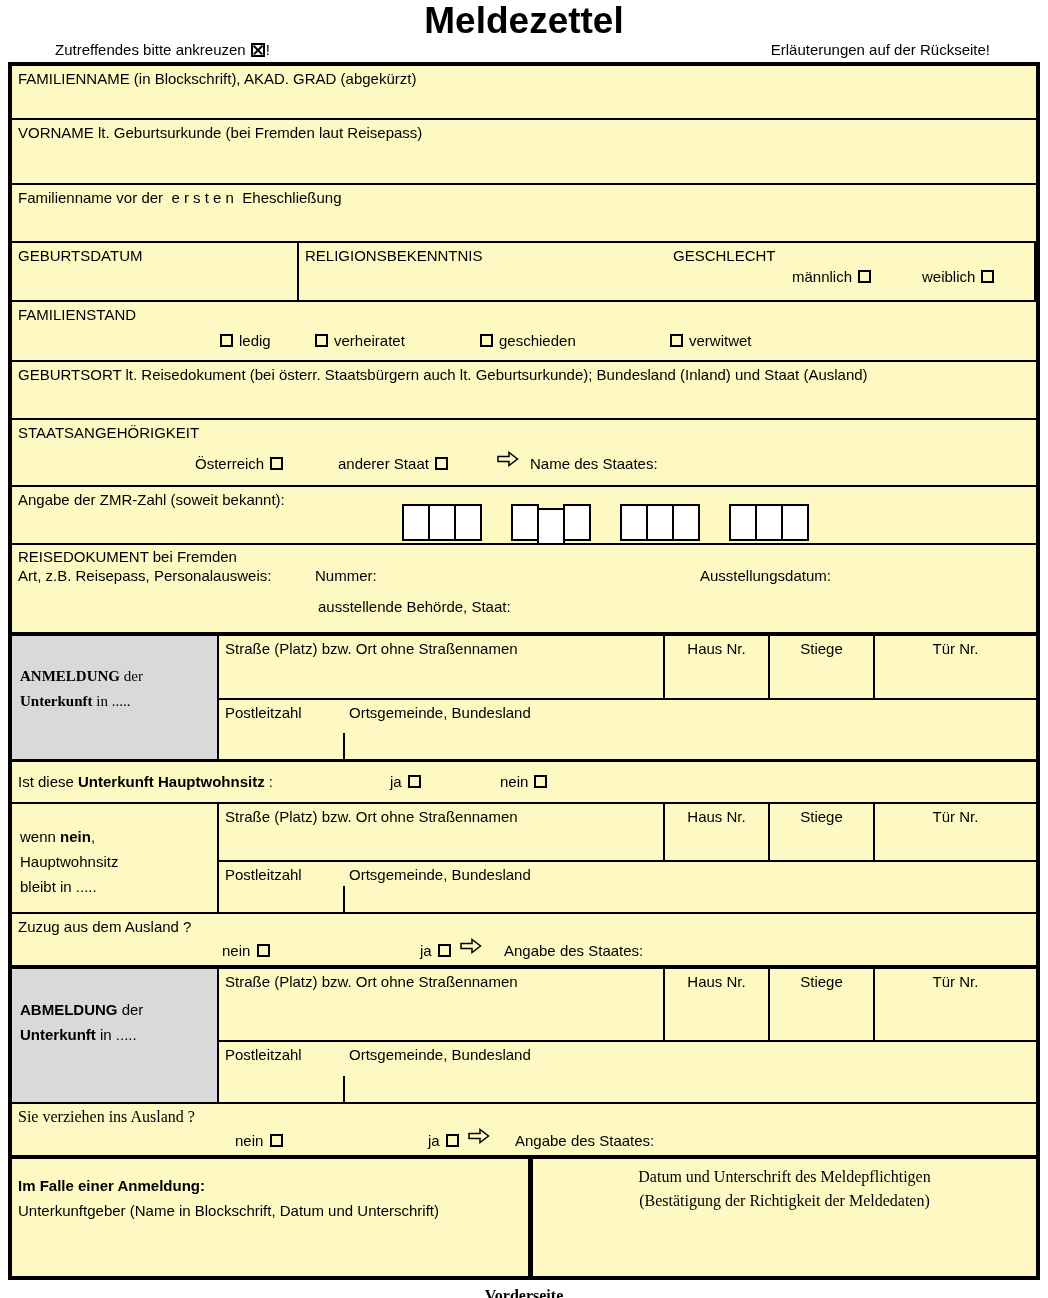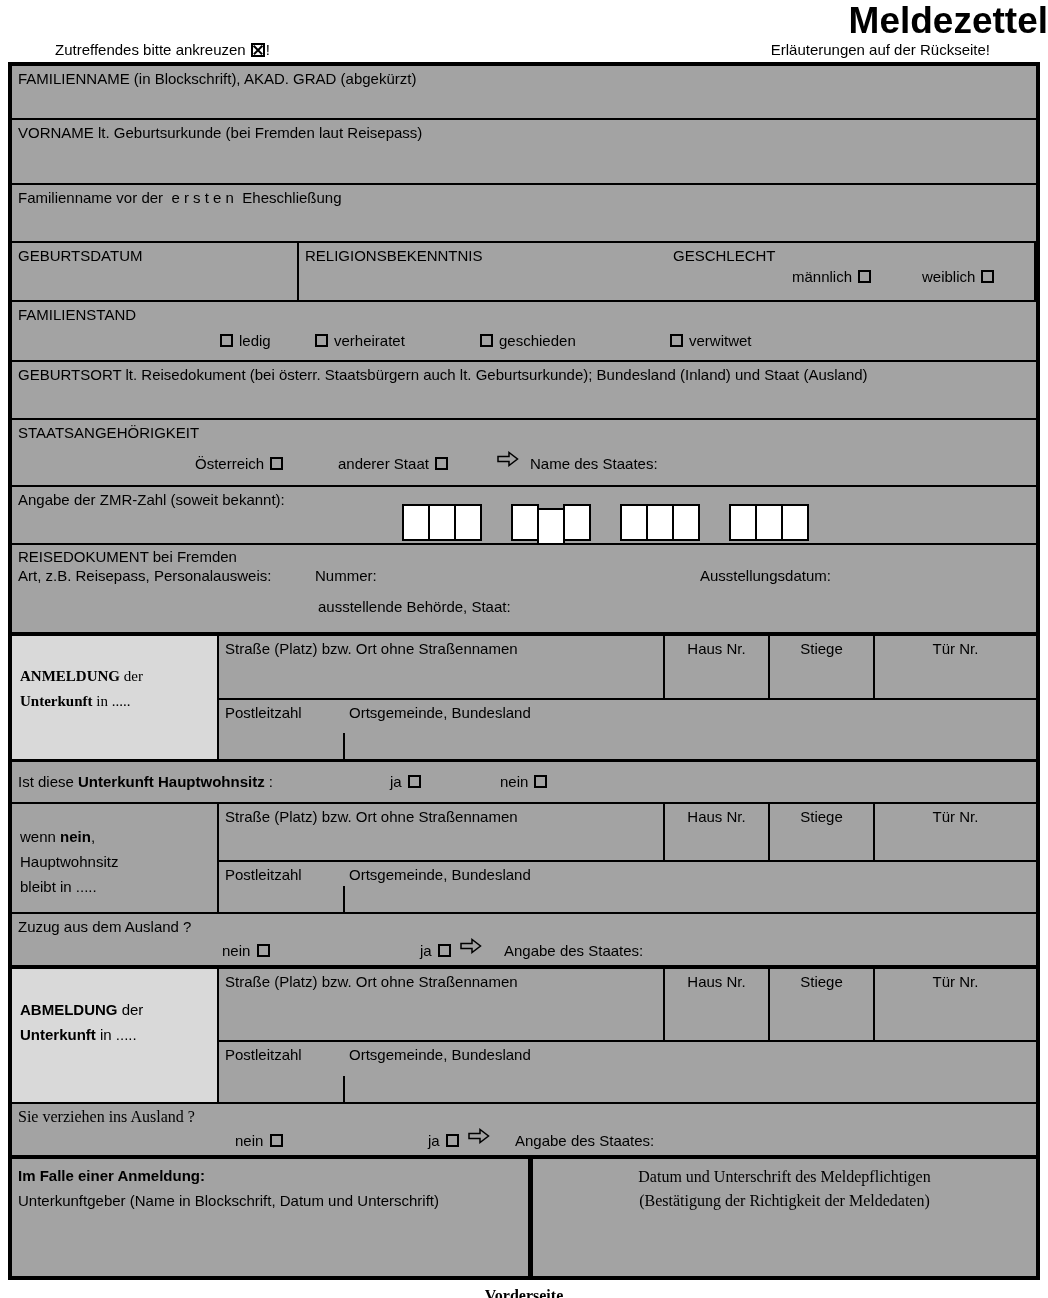--- a/index.html
+++ b/index.html
@@ -1,23 +1,23 @@
 <!DOCTYPE html>
 <html><head>
 <meta charset="utf-8">
 <style>
   html,body{margin:0;padding:0;background:#fff;}
   .page{position:relative;width:1048px;height:1298px;background:#fff;color:#000;
         font-family:"Liberation Sans",sans-serif;overflow:hidden;}
-  .title{text-align:right;font-size:37px;font-weight:bold;line-height:40px;margin-top:1px;
+  .title{text-align:center;font-size:37px;font-weight:bold;line-height:40px;margin-top:1px;
          font-family:"Liberation Sans",sans-serif;}
   .subline{position:relative;height:21px;font-size:15px;}
   .subline .sl-left{position:absolute;left:55px;top:0;}
   .subline .sl-right{position:absolute;right:58px;top:0;}
-  .form{position:relative;margin:0 8px;border:4px solid #000;background:#a3a3a3;}
+  .form{position:relative;margin:0 8px;border:4px solid #000;background:#fef9c3;}
   .r{position:relative;box-sizing:border-box;border-bottom:2px solid #000;font-size:15px;line-height:19px;}
   .lab{position:absolute;left:6px;top:3px;white-space:nowrap;}
   .abs{position:absolute;white-space:nowrap;}
   .b{font-weight:bold;}
   .serif{font-family:"Liberation Serif",serif;}
   
   .cb{display:inline-block;width:9px;height:9px;border:2px solid #000;vertical-align:-1px;}
   .cb.pre{margin-right:6px;}
   .cb.post{margin-left:6px;}
   
@@ -48,21 +48,21 @@
   .cell.sm{border-left:2px solid #000;text-align:center;}
   .cell.haus{width:105px;}
   .cell.stiege{width:105px;}
   .cell.tuer{width:163px;}
   .addr-bot{flex:1;position:relative;}
   .addr-bot .plz{position:absolute;left:6px;top:3px;}
   .addr-bot .ort{position:absolute;left:130px;top:3px;}
   .addr-bot .tick{position:absolute;left:124px;bottom:0;width:2px;height:26px;background:#000;}
   
   .bottom{display:flex;height:100%;}
-  .b-left{box-sizing:border-box;width:521px;border-right:5px solid #000;padding:4px 8px 0 6px;line-height:25px;}
+  .b-left{box-sizing:border-box;width:521px;border-right:5px solid #000;padding:14px 8px 0 6px;line-height:25px;}
   .b-right{flex:1;text-align:center;padding-top:6px;line-height:24px;}
   .footer{text-align:center;font-family:"Liberation Serif",serif;font-weight:bold;font-size:16px;margin-top:7px;}
 </style>
 </head>
 <body>
 
 <div class="page">
 
   <div class="title">Meldezettel</div>
 

